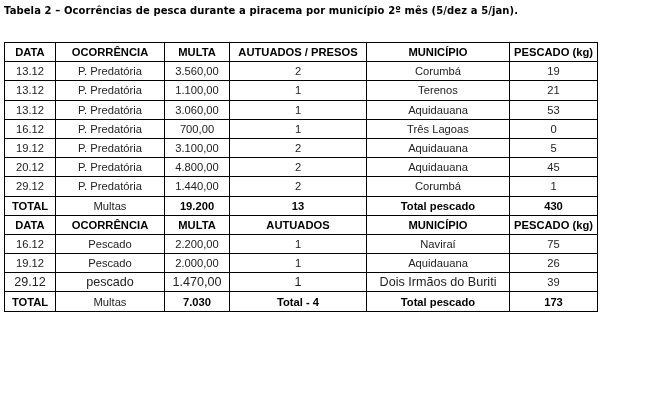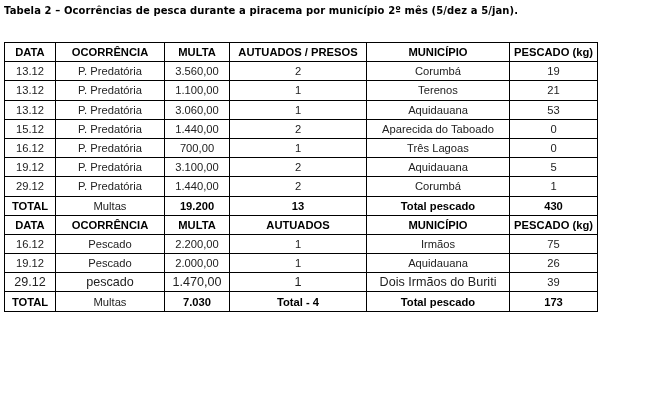--- a/index.html
+++ b/index.html
@@ -65,42 +65,42 @@
       </tr>
       <tr>
         <td>13.12</td>
         <td>P. Predatória</td>
         <td>3.060,00</td>
         <td>1</td>
         <td>Aquidauana</td>
         <td>53</td>
       </tr>
       <tr>
-        <td>15.12</td>
-        <td>P. Predatória</td>
-        <td>1.440,00</td>
-        <td>2</td>
-        <td>Aparecida do Taboado</td>
-        <td>0</td>
-      </tr>
-      <tr>
         <td>16.12</td>
         <td>P. Predatória</td>
         <td>700,00</td>
         <td>1</td>
         <td>Três Lagoas</td>
         <td>0</td>
       </tr>
       <tr>
         <td>19.12</td>
         <td>P. Predatória</td>
         <td>3.100,00</td>
         <td>2</td>
         <td>Aquidauana</td>
         <td>5</td>
+      </tr>
+      <tr>
+        <td>20.12</td>
+        <td>P. Predatória</td>
+        <td>4.800,00</td>
+        <td>2</td>
+        <td>Aquidauana</td>
+        <td>45</td>
       </tr>
       <tr>
         <td>29.12</td>
         <td>P. Predatória</td>
         <td>1.440,00</td>
         <td>2</td>
         <td>Corumbá</td>
         <td>1</td>
       </tr>
       <tr>
@@ -117,21 +117,21 @@
         <td class="b">MULTA</td>
         <td class="b">AUTUADOS</td>
         <td class="b">MUNICÍPIO</td>
         <td class="b">PESCADO (kg)</td>
       </tr>
       <tr>
         <td>16.12</td>
         <td>Pescado</td>
         <td>2.200,00</td>
         <td>1</td>
-        <td>Irmãos</td>
+        <td>Naviraí</td>
         <td>75</td>
       </tr>
       <tr>
         <td>19.12</td>
         <td>Pescado</td>
         <td>2.000,00</td>
         <td>1</td>
         <td>Aquidauana</td>
         <td>26</td>
       </tr>

